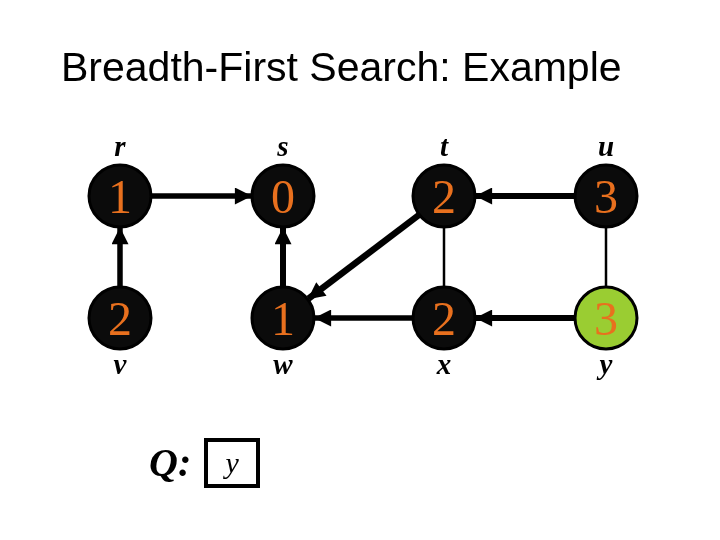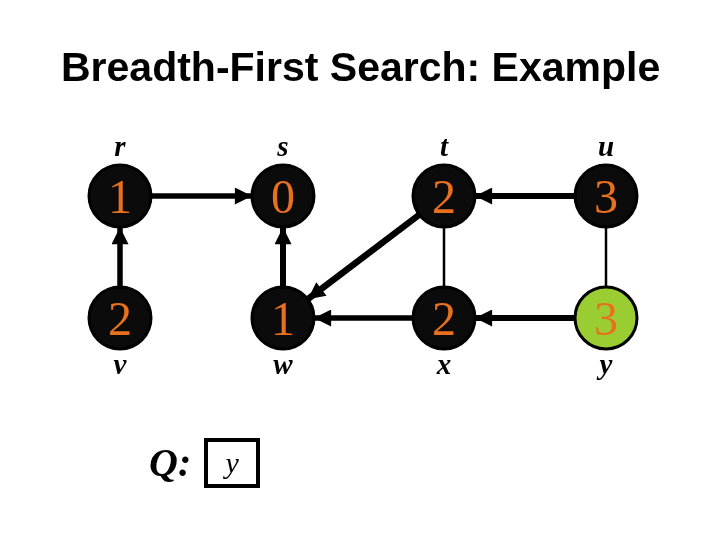--- a/index.html
+++ b/index.html
@@ -12,21 +12,21 @@
   .slide {
     position: relative;
     width: 720px; height: 540px;
     background: #ffffff;
   }
   .slide-title {
     position: absolute;
     left: 61px; top: 47px;
     margin: 0;
     font-size: 41px;
-    font-weight: 700;
+    font-weight: 400;
     line-height: 1;
     color: #000000;
     white-space: nowrap;
     font-family: "Liberation Sans", sans-serif;
   }
   #graph-svg {
     position: absolute;
     left: 0; top: 0;
   }
   .node-value {

